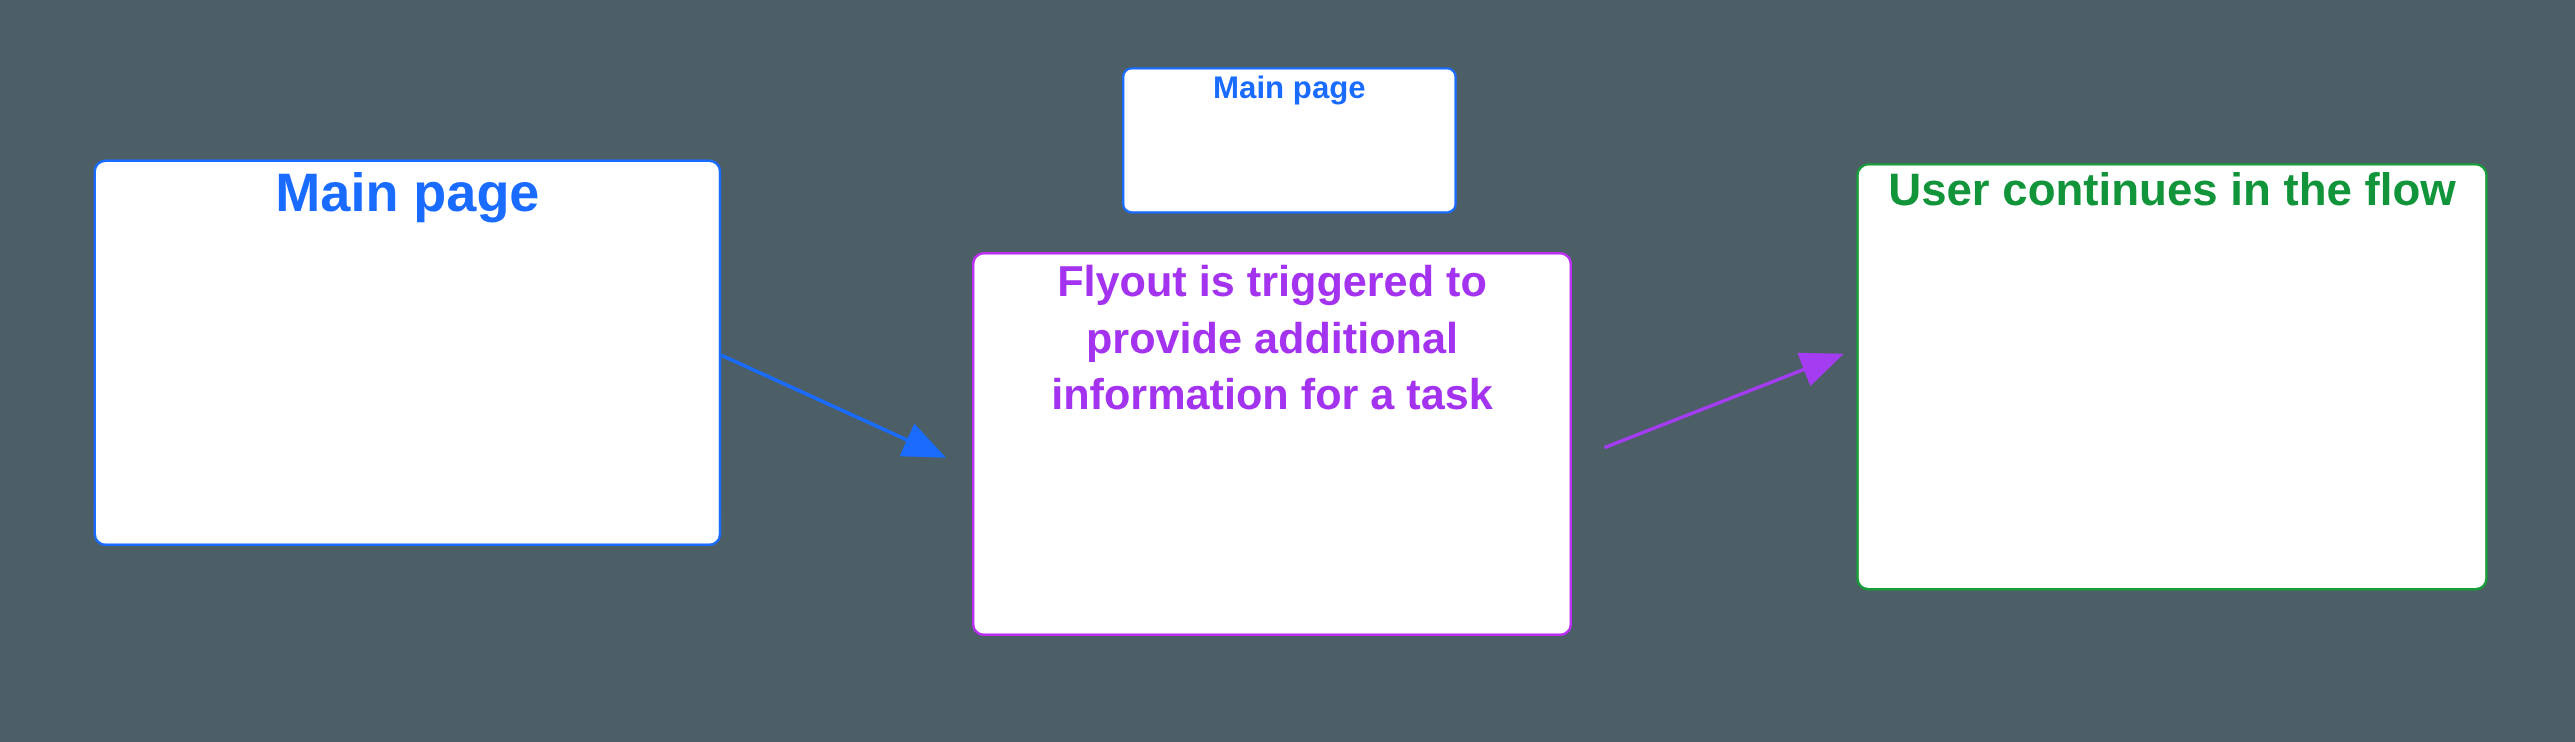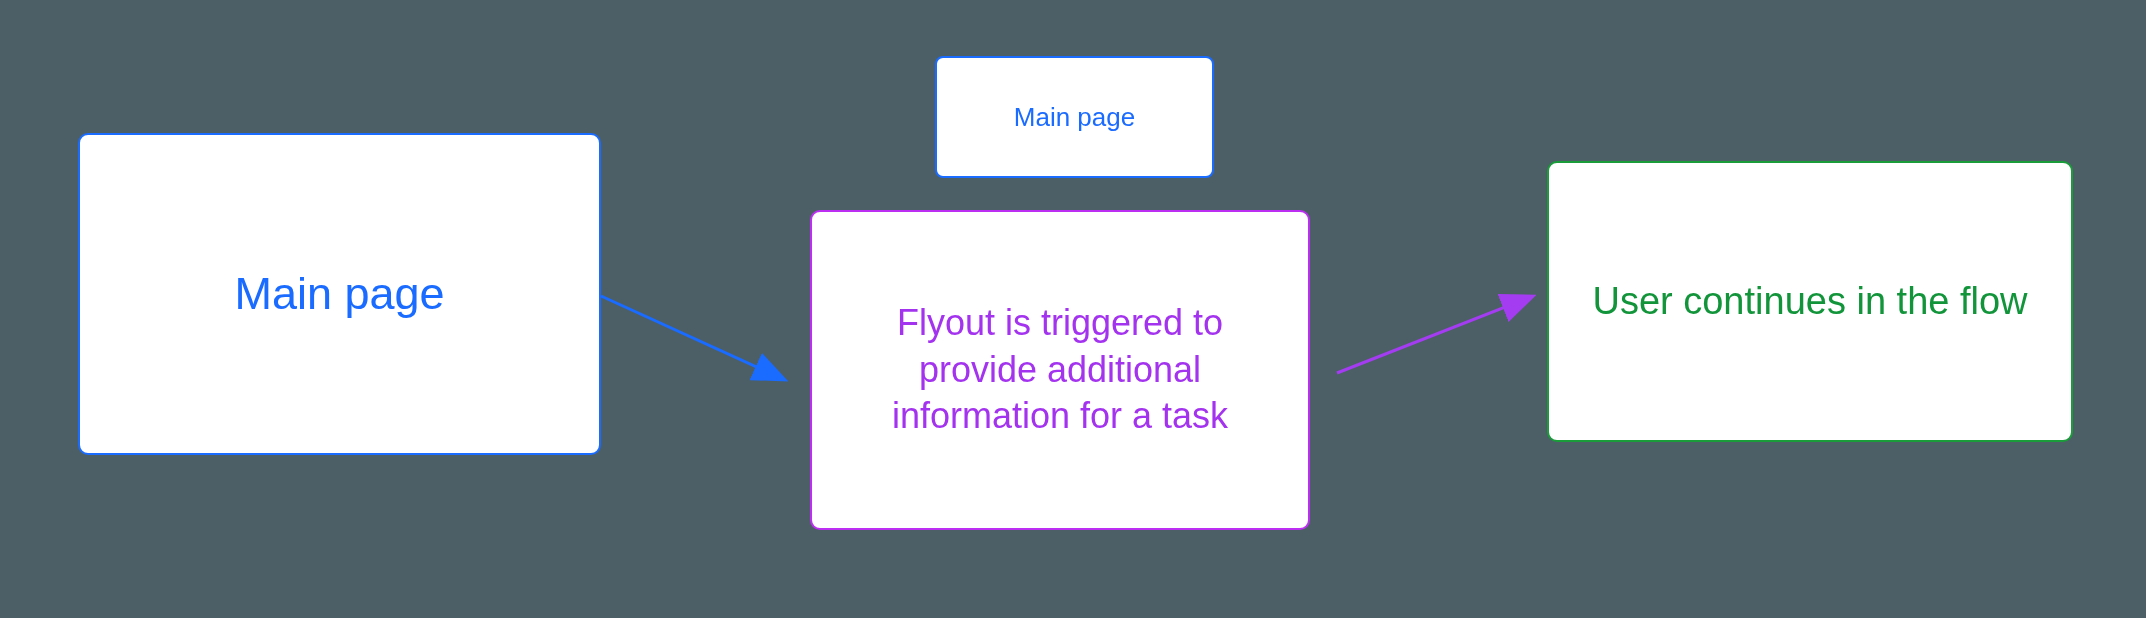--- a/index.html
+++ b/index.html
@@ -16,24 +16,24 @@
     height: 618px;
     overflow: hidden;
     background: var(--background, #4c5f66);
   }
   .node {
     position: absolute;
     box-sizing: border-box;
     background: var(--node-background, #ffffff);
     border-radius: 10px;
     display: flex;
-    align-items: center;
+    align-items: flex-start;
     justify-content: center;
     text-align: center;
-    font-weight: 400;
+    font-weight: 700;
   }
   .node-main-large {
     left: 78px;  top: 133px;
     width: 523px; height: 322px;
     border: 2px solid var(--blue, #1a6bff);
     color: var(--blue, #1a6bff);
     font-size: 45px;
   }
   .node-main-small {
     left: 935px; top: 56px;
@@ -49,26 +49,25 @@
     border: 2px solid var(--purple-border, #bc2ff2);
     color: var(--purple-text, #a433ef);
     font-size: 36px;
     line-height: 1.3;
   }
   .node-flyout .node-label {
     width: 400px;
   }
   .node-continue {
     left: 1547px; top: 136px;
-    width: 526px; height: 281px;
+    width: 526px; height: 356px;
     border: 2px solid var(--green-border, #199c39);
     color: var(--green-text, #12953a);
     font-size: 38px;
     white-space: nowrap;
-    margin-top: 25px;
   }
   .connector-layer {
     position: absolute;
     left: 0; top: 0;
     width: 2146px;
     height: 618px;
     pointer-events: none;
   }
   .edge-blue   { stroke: var(--blue, #1a6bff); stroke-width: 3; }
   .edge-purple { stroke: var(--purple-arrow, #a43cf2); stroke-width: 3; }

